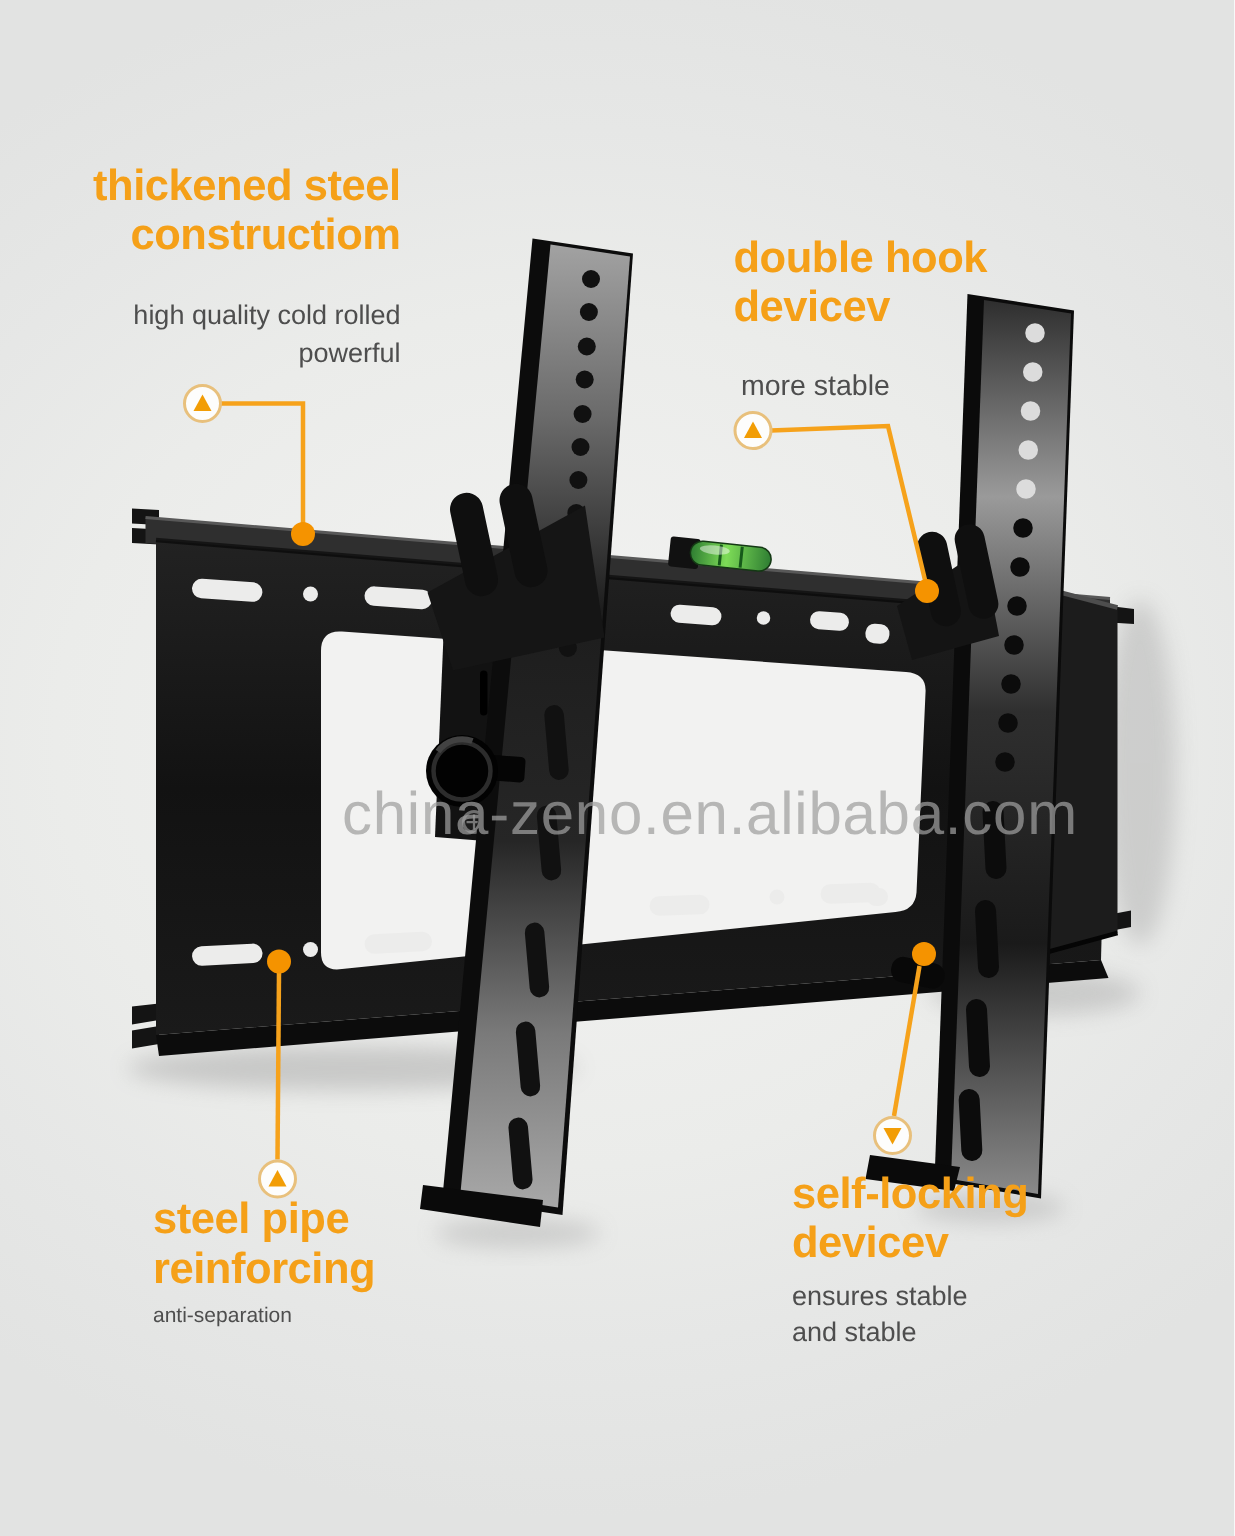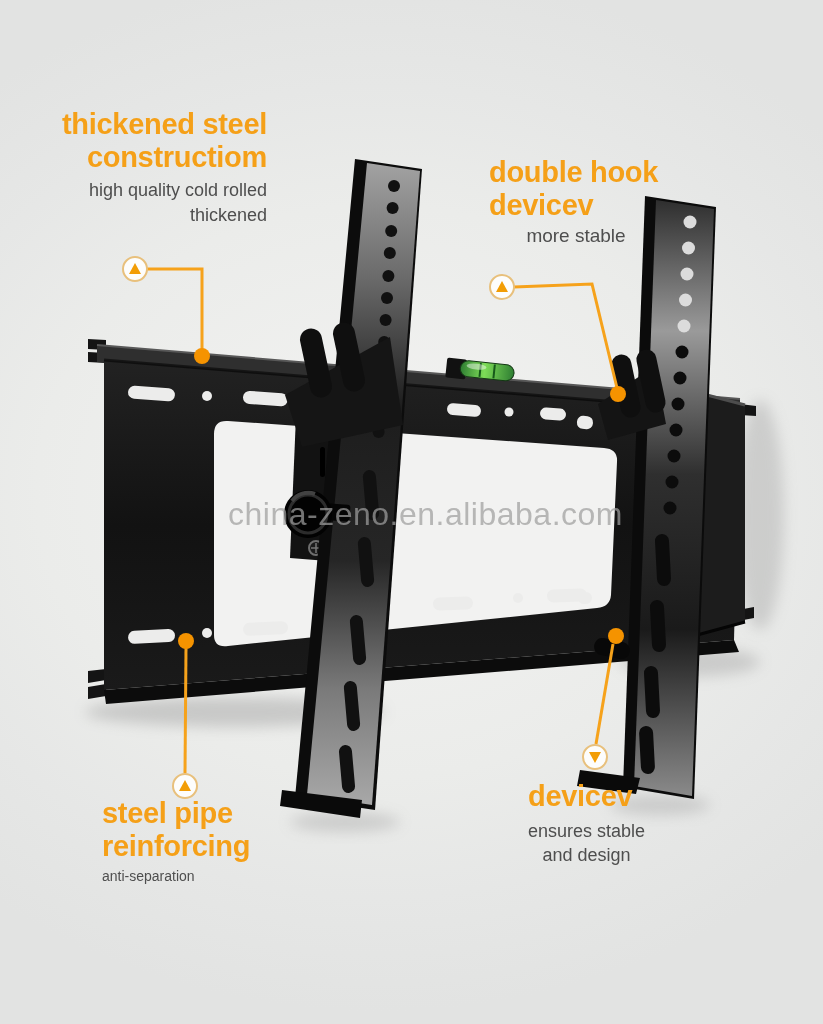--- a/index.html
+++ b/index.html
@@ -2,30 +2,30 @@
 <html><head>
 <meta charset="utf-8">
 <style>
   html,body{margin:0;padding:0;}
   body{width:823px;height:1024px;overflow:hidden;font-family:"Liberation Sans",sans-serif;}
   #stage{position:relative;width:823px;height:1024px;
     background:radial-gradient(ellipse 620px 520px at 46% 48%, #f3f3f2 0%, #ebecea 55%, #e6e7e6 78%, #e2e3e2 100%);}
   svg{position:absolute;left:0;top:0;}
   .callout-text{position:absolute;}
   .heading{color:#f5a018;font-weight:bold;font-size:29px;line-height:33px;letter-spacing:-0.3px;}
-  .body-text{color:#4e4e4e;font-size:18px;line-height:25px;margin-top:4px;}
+  .body-text{color:#4e4e4e;font-size:18px;line-height:25px;margin-top:24px;}
   .tl{left:62px;top:108px;text-align:right;}
   .tr{left:489px;top:156px;}
   .bl{left:102px;top:797px;}
   .br{left:528px;top:780px;}
-  .tr .body-text{margin-top:1px;padding-left:5px;font-size:19px;text-align:center;}
+  .tr .body-text{margin-top:23px;padding-left:5px;font-size:19px;}
   .bl .body-text{margin-top:1px;font-size:14px;}
-  .br .body-text{margin-top:6px;line-height:24px;text-align:center;}
-  #watermark{position:absolute;left:228px;top:496px;width:380px;
-    font-size:32px;color:#9f9f9f;opacity:0.72;letter-spacing:0.5px;white-space:nowrap;}
+  .br .body-text{margin-top:6px;line-height:24px;}
+  #watermark{position:absolute;left:228px;top:521px;width:380px;
+    font-size:40px;color:#9f9f9f;opacity:0.72;letter-spacing:0.5px;white-space:nowrap;}
 </style>
 </head>
 <body>
 
 <div id="stage">
 
   <svg width="823" height="1024" viewBox="0 0 823 1024">
     <defs>
       <linearGradient id="railGradL" x1="0" y1="0" x2="0" y2="1">
         <stop offset="0" stop-color="#a2a2a2"></stop>
@@ -231,21 +231,21 @@
 
   <div id="watermark">china-zeno.en.alibaba.com</div>
 
   <div class="callout-text tl">
     <div class="heading">
       <div>thickened steel</div>
       <div>constructiom</div>
     </div>
     <div class="body-text">
       <div>high quality cold rolled</div>
-      <div>thickened</div>
+      <div>powerful</div>
     </div>
   </div>
 
   <div class="callout-text tr">
     <div class="heading">
       <div>double hook</div>
       <div>devicev</div>
     </div>
     <div class="body-text">
       <div>more stable</div>
@@ -257,21 +257,22 @@
       <div>steel pipe</div>
       <div>reinforcing</div>
     </div>
     <div class="body-text">
       <div>anti-separation</div>
     </div>
   </div>
 
   <div class="callout-text br">
     <div class="heading">
+      <div>self-locking</div>
       <div>devicev</div>
     </div>
     <div class="body-text">
       <div>ensures stable</div>
-      <div>and design</div>
+      <div>and stable</div>
     </div>
   </div>
 
 </div>
 
 </body></html>

